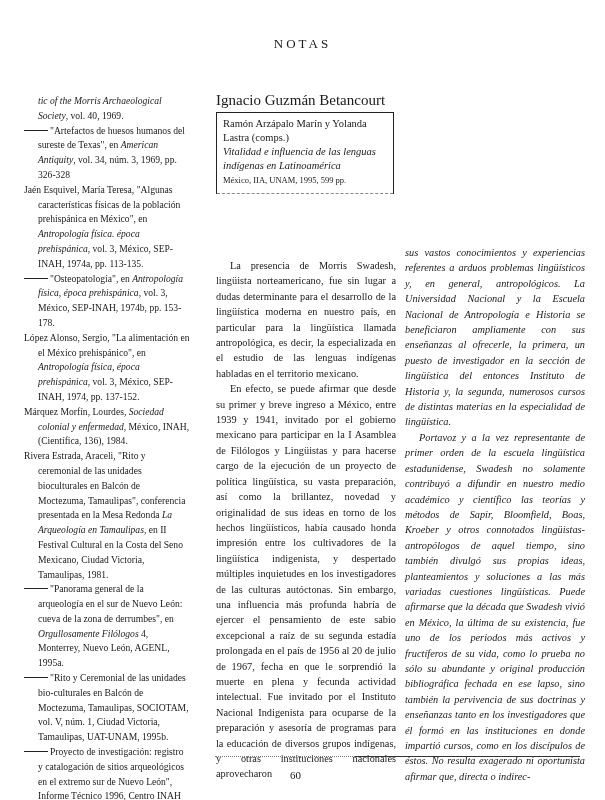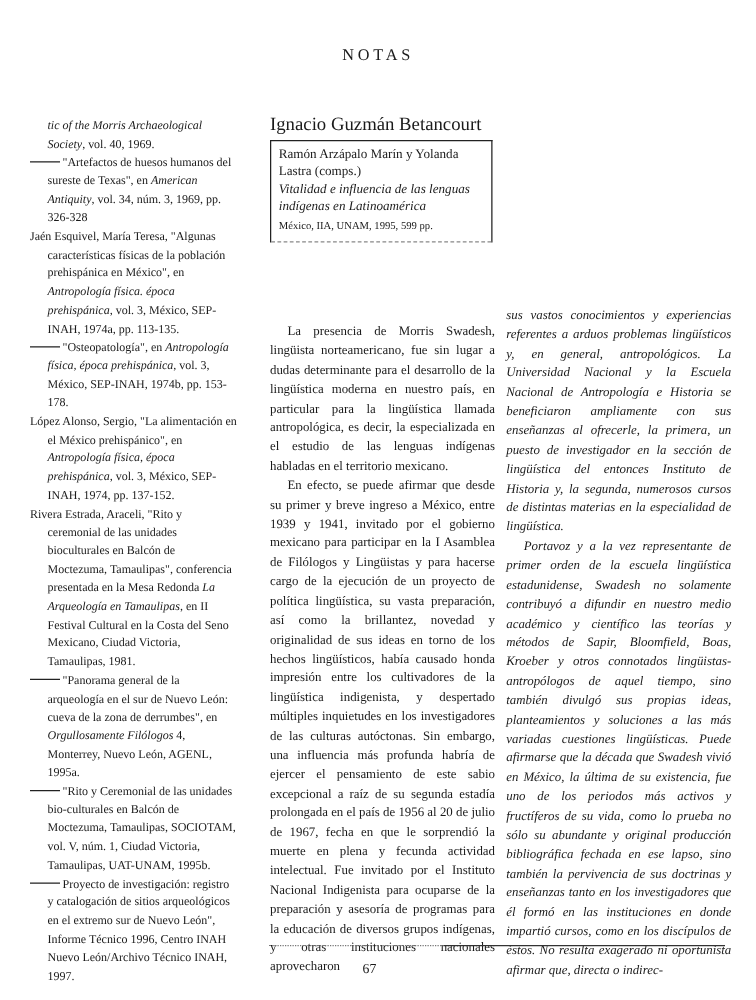--- a/index.html
+++ b/index.html
@@ -30,20 +30,21 @@
 <body>
 
 <div class="header">NOTAS</div>
 
 <div class="col left" id="refs">
     <p class="ref" style="text-indent: 0px;"><span style="font-style: italic;">tic of the Morris Archaeological Society</span><span>, vol. 40, 1969.</span></p>
     <p class="ref dash"><span class="dash-mark"></span><span>"Artefactos de huesos humanos del sureste de Texas", en </span><span style="font-style: italic;">American Antiquity</span><span>, vol. 34, núm. 3, 1969, pp. 326-328</span></p>
     <p class="ref"><span>Jaén Esquivel, María Teresa, "Algunas características físicas de la población prehispánica en México", en </span><span style="font-style: italic;">Antropología física. época prehispánica</span><span>, vol. 3, México, SEP-INAH, 1974a, pp. 113-135.</span></p>
     <p class="ref dash"><span class="dash-mark"></span><span>"Osteopatología", en </span><span style="font-style: italic;">Antropología física, época prehispánica</span><span>, vol. 3, México, SEP-INAH, 1974b, pp. 153-178.</span></p>
     <p class="ref"><span>López Alonso, Sergio, "La alimentación en el México prehispánico", en </span><span style="font-style: italic;">Antropología física, época prehispánica</span><span>, vol. 3, México, SEP-INAH, 1974, pp. 137-152.</span></p>
+    <p class="ref"><span>Márquez Morfín, Lourdes, </span><span style="font-style: italic;">Sociedad colonial y enfermedad</span><span>, México, INAH, (Científica, 136), 1984.</span></p>
     <p class="ref"><span>Rivera Estrada, Araceli, "Rito y ceremonial de las unidades bioculturales en Balcón de Moctezuma, Tamaulipas", conferencia presentada en la Mesa Redonda </span><span style="font-style: italic;">La Arqueología en Tamaulipas</span><span>, en II Festival Cultural en la Costa del Seno Mexicano, Ciudad Victoria, Tamaulipas, 1981.</span></p>
     <p class="ref dash"><span class="dash-mark"></span><span>"Panorama general de la arqueología en el sur de Nuevo León: cueva de la zona de derrumbes", en </span><span style="font-style: italic;">Orgullosamente Filólogos</span><span> 4, Monterrey, Nuevo León, AGENL, 1995a.</span></p>
     <p class="ref dash"><span class="dash-mark"></span><span>"Rito y Ceremonial de las unidades bio-culturales en Balcón de Moctezuma, Tamaulipas, SOCIOTAM, vol. V, núm. 1, Ciudad Victoria, Tamaulipas, UAT-UNAM, 1995b.</span></p>
     <p class="ref dash"><span class="dash-mark"></span><span>Proyecto de investigación: registro y catalogación de sitios arqueológicos en el extremo sur de Nuevo León", Informe Técnico 1996, Centro INAH Nuevo León/Archivo Técnico INAH, 1997.</span></p>
   </div>
 
 <div class="author">Ignacio Guzmán Betancourt</div>
 
 <div class="box">
   <div>Ramón Arzápalo Marín y Yolanda Lastra (comps.)</div>
@@ -57,13 +58,13 @@
   <p class="para">En efecto, se puede afirmar que desde su primer y breve ingreso a México, entre 1939 y 1941, invitado por el gobierno mexicano para participar en la I Asamblea de Filólogos y Lingüistas y para hacerse cargo de la ejecución de un proyecto de política lingüística, su vasta preparación, así como la brillantez, novedad y originalidad de sus ideas en torno de los hechos lingüísticos, había causado honda impresión entre los cultivadores de la lingüística indigenista, y despertado múltiples inquietudes en los investigadores de las culturas autóctonas. Sin embargo, una influencia más profunda habría de ejercer el pensamiento de este sabio excepcional a raíz de su segunda estadía prolongada en el país de 1956 al 20 de julio de 1967, fecha en que le sorprendió la muerte en plena y fecunda actividad intelectual. Fue invitado por el Instituto Nacional Indigenista para ocuparse de la preparación y asesoría de programas para la educación de diversos grupos indígenas, y otras instituciones nacionales aprovecharon</p>
 </div>
 
 <div class="col right">
   <p class="para first">sus vastos conocimientos y experiencias referentes a arduos problemas lingüísticos y, en general, antropológicos. La Universidad Nacional y la Escuela Nacional de Antropología e Historia se beneficiaron ampliamente con sus enseñanzas al ofrecerle, la primera, un puesto de investigador en la sección de lingüística del entonces Instituto de Historia y, la segunda, numerosos cursos de distintas materias en la especialidad de lingüística.</p>
   <p class="para">Portavoz y a la vez representante de primer orden de la escuela lingüística estadunidense, Swadesh no solamente contribuyó a difundir en nuestro medio académico y científico las teorías y métodos de Sapir, Bloomfield, Boas, Kroeber y otros connotados lingüistas-antropólogos de aquel tiempo, sino también divulgó sus propias ideas, planteamientos y soluciones a las más variadas cuestiones lingüísticas. Puede afirmarse que la década que Swadesh vivió en México, la última de su existencia, fue uno de los periodos más activos y fructíferos de su vida, como lo prueba no sólo su abundante y original producción bibliográfica fechada en ese lapso, sino también la pervivencia de sus doctrinas y enseñanzas tanto en los investigadores que él formó en las instituciones en donde impartió cursos, como en los discípulos de éstos. No resulta exagerado ni oportunista afirmar que, directa o indirec-</p>
 </div>
 
 <div class="footer-rule-faint"></div>
 <div class="footer-rule"></div>
-<div class="page-num">67</div>
+<div class="page-num">60</div>
 
 </body></html>

